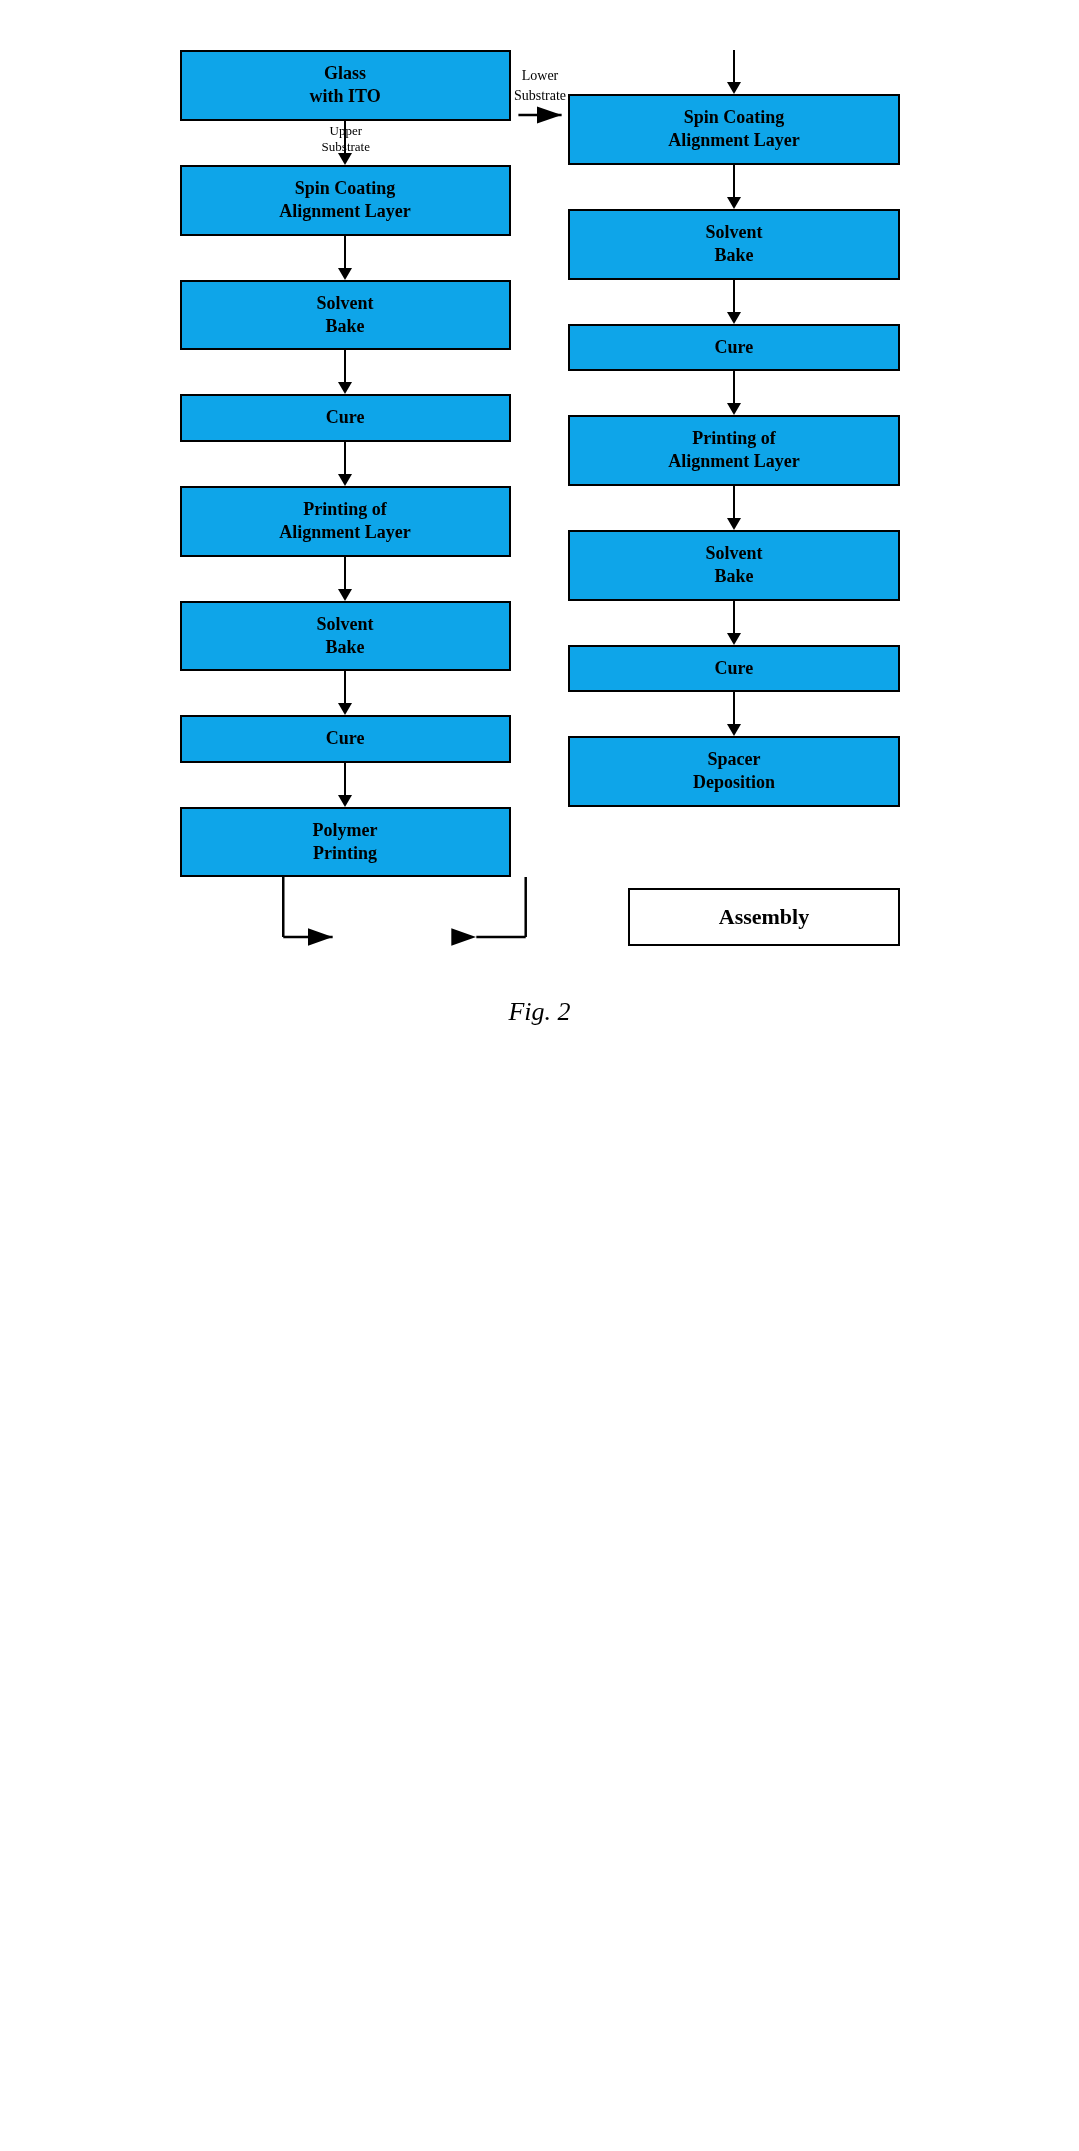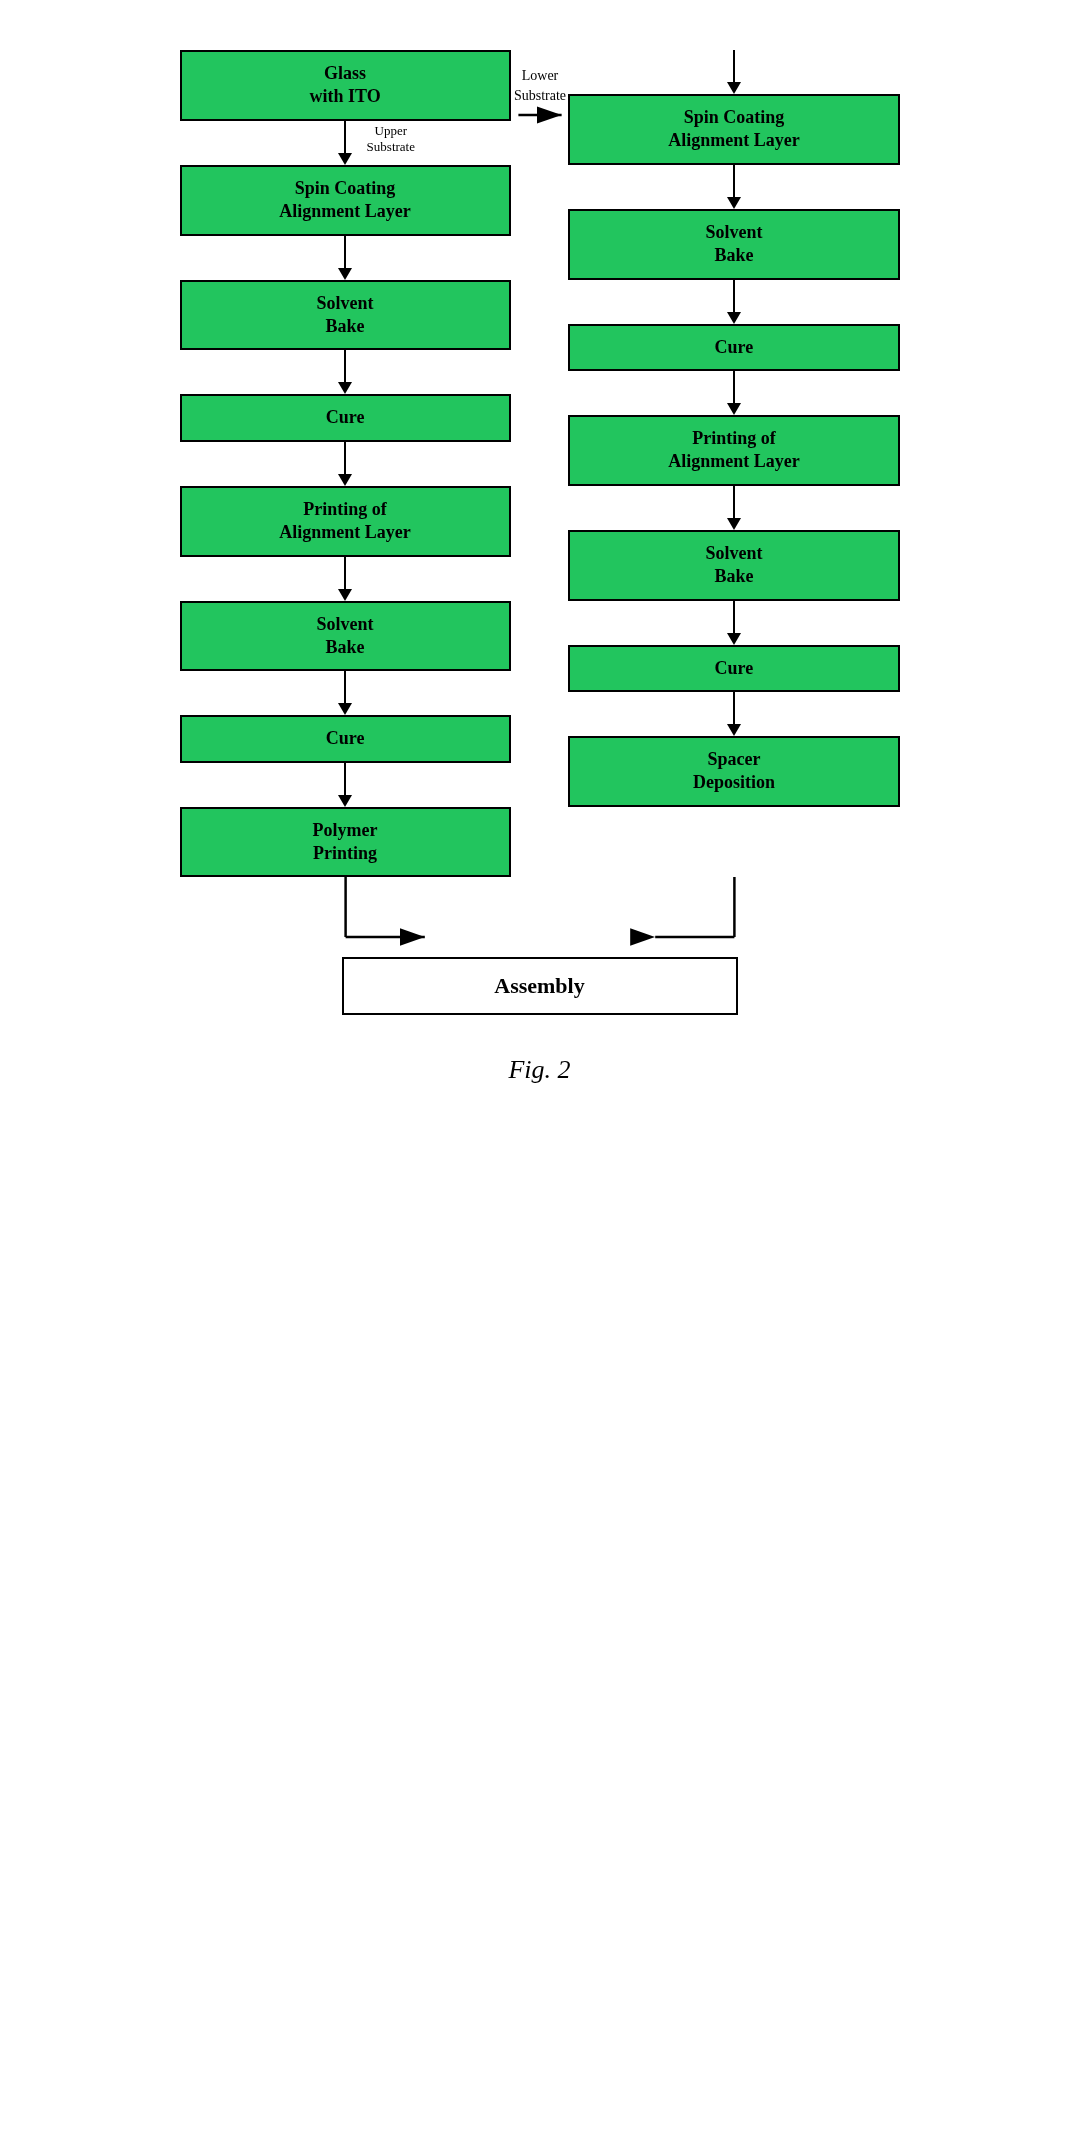--- a/index.html
+++ b/index.html
@@ -39,21 +39,21 @@
       width: 46%;
       position: relative;
     }
     .box {
       border: 2.5px solid #000;
       padding: 10px 14px;
       text-align: center;
       font-size: 18px;
       font-weight: bold;
       width: 100%;
-      background: #22c55e;
+      background: #0ea5e9;
       line-height: 1.3;
     }
     .arrow-down {
       display: flex;
       flex-direction: column;
       align-items: center;
       height: 44px;
       position: relative;
     }
     .arrow-down .line {
@@ -80,21 +80,20 @@
     .fig-caption {
       text-align: center;
       font-size: 26px;
       margin-top: 40px;
       font-style: italic;
     }
     .label-text {
       font-size: 14px;
       font-weight: normal;
       position: absolute;
-      margin-left: 45px;
     }
     .upper-substrate-label {
       left: 50%;
       transform: translateX(-50%);
       top: 5px;
       white-space: nowrap;
       text-align: center;
     }
     
     .connector-svg {
@@ -107,21 +106,21 @@
       overflow: visible;
     }
     .col-left { position: relative; }
     .col-right { position: relative; }
 
     
     .assembly-arrows-container {
       width: 100%;
       position: relative;
       display: flex;
-      flex-direction: column;
+      flex-direction: row;
       align-items: center;
     }
   </style>
 </head>
 <body>
 
 <div class="page">
   <div class="diagram">
 
     <svg class="connector-svg" style="position:absolute;top:0;left:0;width:100%;height:155px;pointer-events:none;z-index:10;overflow:visible;">

